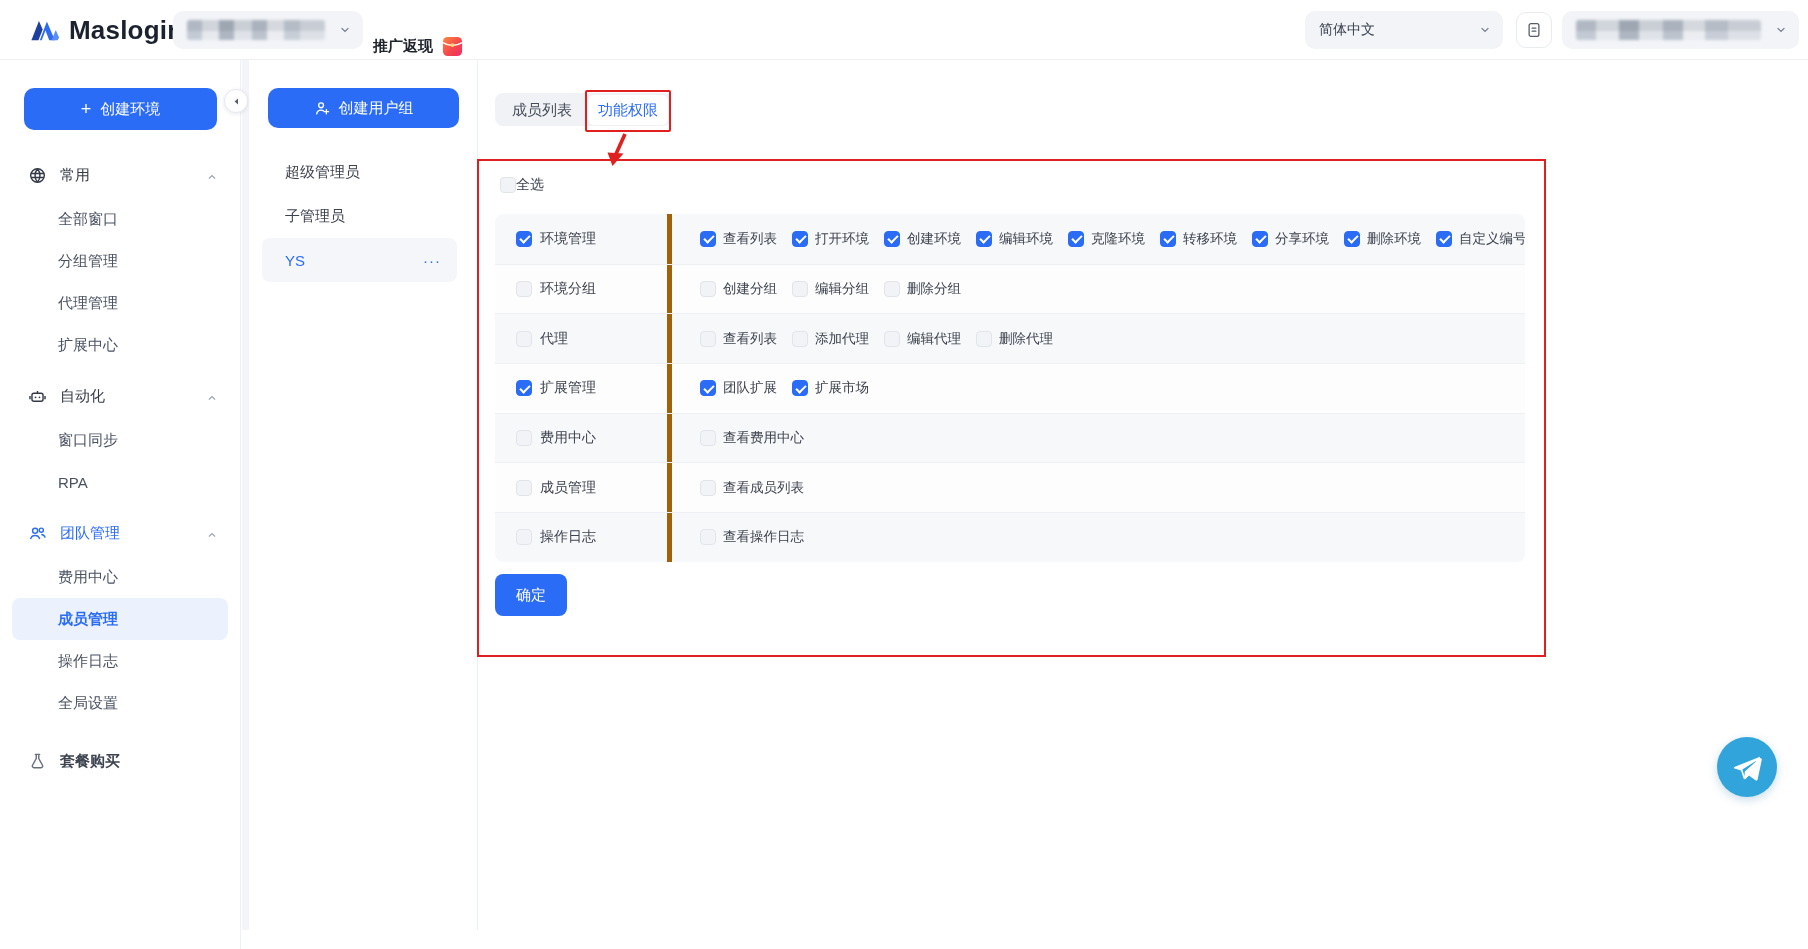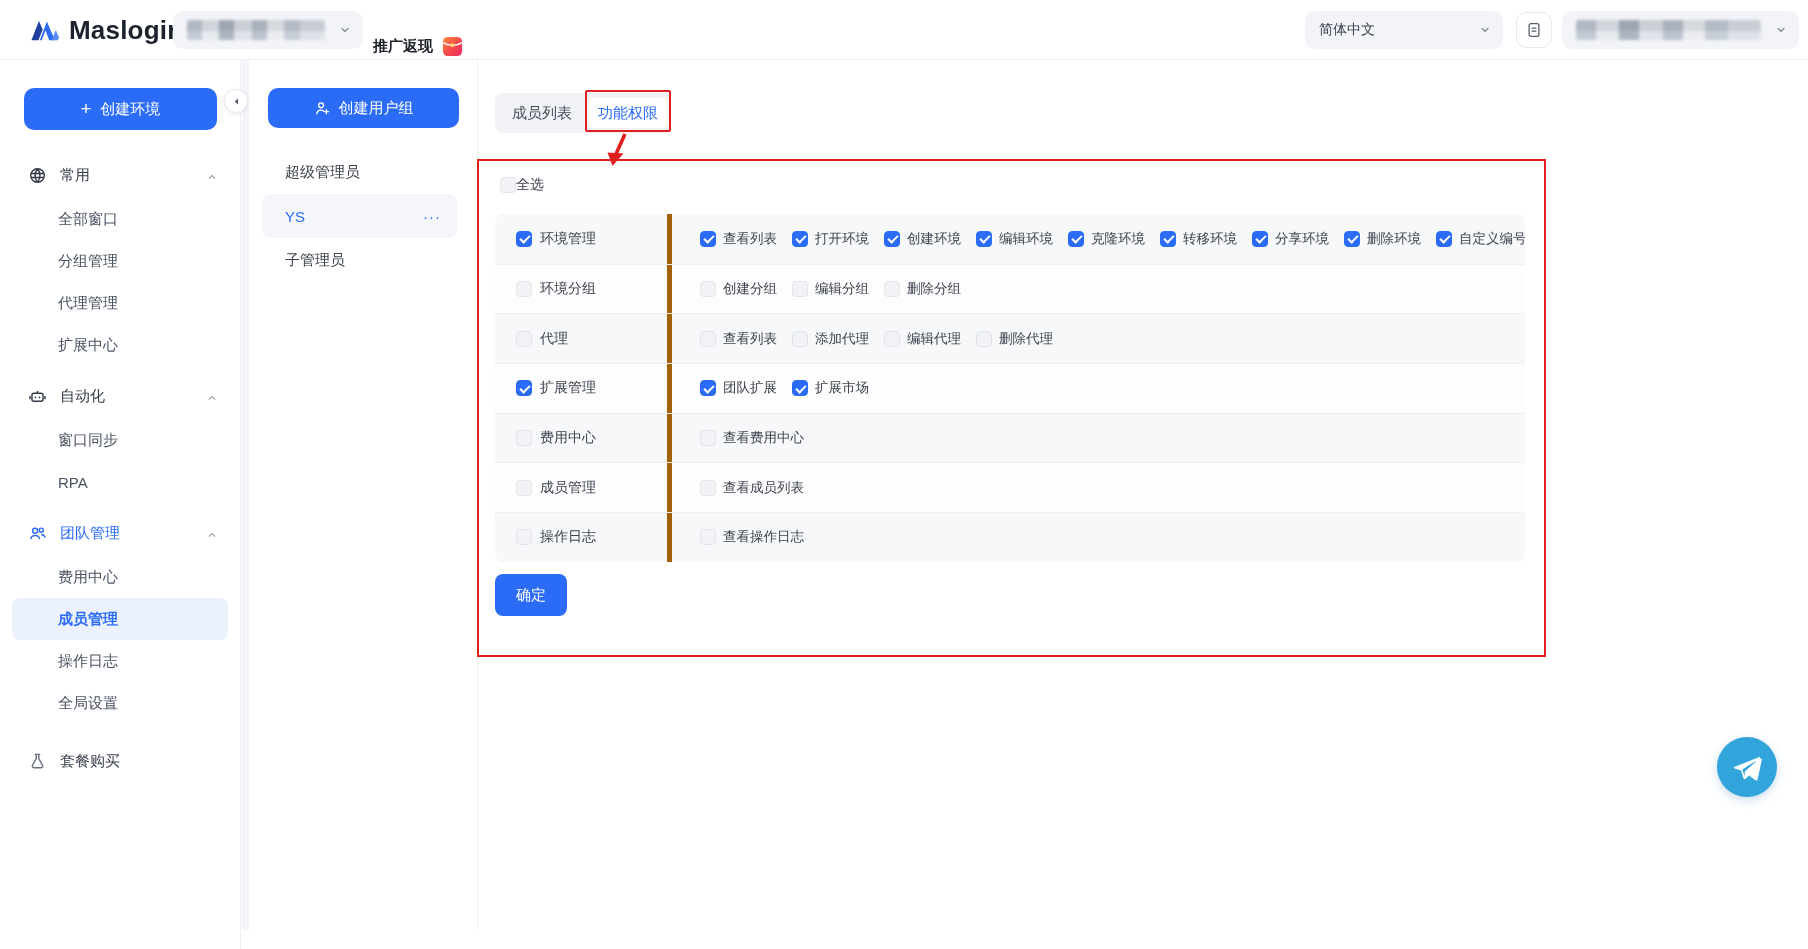--- a/index.html
+++ b/index.html
@@ -59,21 +59,21 @@
   .sec-h.active { color:#2b6cf6; }
   .sec-ico { width:19px; height:19px; display:flex; }
   .sec-ico svg { width:19px; height:19px; }
   .sec-label { margin-left:13px; }
   .sec-h .chev { margin-left:auto; color:#9aa2ad; }
   .sub { height:42px; display:flex; align-items:center; padding-left:58px;
          font-size:15px; color:#4a5261; cursor:pointer; }
   .sub.active { background:#ebf1fd; color:#2b6cf6; font-weight:bold;
                 margin:0 12px; padding-left:46px; border-radius:8px; }
   .sb-footer { height:46px; display:flex; align-items:center; padding:0 22px 0 28px;
-               font-size:15px; color:#3d4450; margin-top:14px; cursor:pointer; }
+               font-size:15px; color:#3d4450; margin-top:14px; cursor:pointer;font-weight:bold; }
   
   .gap-strip { position:absolute; left:242px; top:60px; width:7px; height:870px; background:#f4f5f8; }
   .collapse-btn {
     position:absolute; left:224px; top:89px; width:24px; height:24px; border-radius:50%;
     background:#fff; border:1px solid #e6e9ee; box-shadow:0 1px 4px rgba(30,40,60,.10);
     display:flex; align-items:center; justify-content:center; z-index:20; cursor:pointer;
     color:#565e6b;
   }
   
   .groups {
@@ -86,21 +86,21 @@
     background:#2b6cf6; color:#fff; font-size:15px; cursor:pointer; font-family:inherit;
     display:flex; align-items:center; justify-content:center; gap:8px;
   }
   .g-item { height:44px; display:flex; align-items:center; padding:0 20px 0 36px;
             font-size:15px; color:#3c414c; cursor:pointer; }
   .g-item.selected { background:#f4f6fa; border-radius:8px; margin:0 20px 0 13px;
                      padding:0 16px 0 23px; color:#2b6cf6; }
   .g-item .dots { margin-left:auto; color:#2b6cf6; font-size:15px; letter-spacing:1px; }
   
   .tabs {
-    position:absolute; left:495px; top:93px; height:40px; background:#f0f2f6;
+    position:absolute; left:495px; top:93px; height:33px; background:#f0f2f6;
     border-radius:8px; display:flex; align-items:center; padding:0 3px; z-index:8;
   }
   .tab { height:30px; line-height:30px; padding:0 14px; font-size:15px; color:#454b57;
          border-radius:6px; cursor:pointer; white-space:nowrap; }
   .tab.active { background:#fff; color:#2b6cf6; padding:0 10px; margin-left:2px; }
   
   .tab-red-box { position:absolute; left:585px; top:90px; width:86px; height:42px;
                  border:2px solid #e01f1f; border-radius:2px; z-index:9; pointer-events:none; }
   .red-arrow { position:absolute; left:600px; top:133px; z-index:9; pointer-events:none; }
   .big-red-box { position:absolute; left:477px; top:159px; width:1069px; height:498px;
@@ -271,26 +271,26 @@
     <svg width="17" height="17" viewBox="0 0 24 24" fill="none" stroke="#fff" stroke-width="1.9" stroke-linecap="round">
       <circle cx="10" cy="7.5" r="3.4"></circle>
         <path d="M3.8 19.5c.7-3.3 3.1-5.1 6.2-5.1 1.3 0 2.5.3 3.5 1M17.5 13.5v6M14.5 16.5h6"></path>
     </svg>
     <span>创建用户组</span>
   </button>
   <div id="g-list">
       <div class="g-item">
         <span>超级管理员</span>
       </div>
+      <div class="g-item">
+        <span>子管理员</span>
+      </div>
       <div class="g-item selected">
         <span>YS</span>
         <span class="dots">···</span>
-      </div>
-      <div class="g-item">
-        <span>子管理员</span>
       </div>
     </div>
 </section>
 
 <div class="tabs">
   <div class="tab">成员列表</div>
   <div class="tab active">功能权限</div>
 </div>
 
 <div class="tab-red-box"></div>

